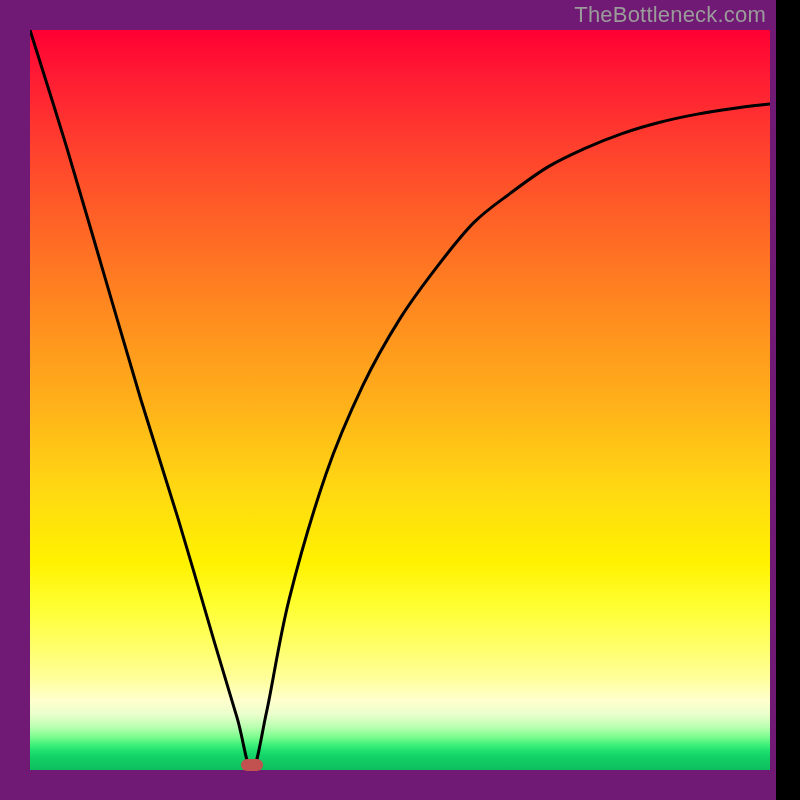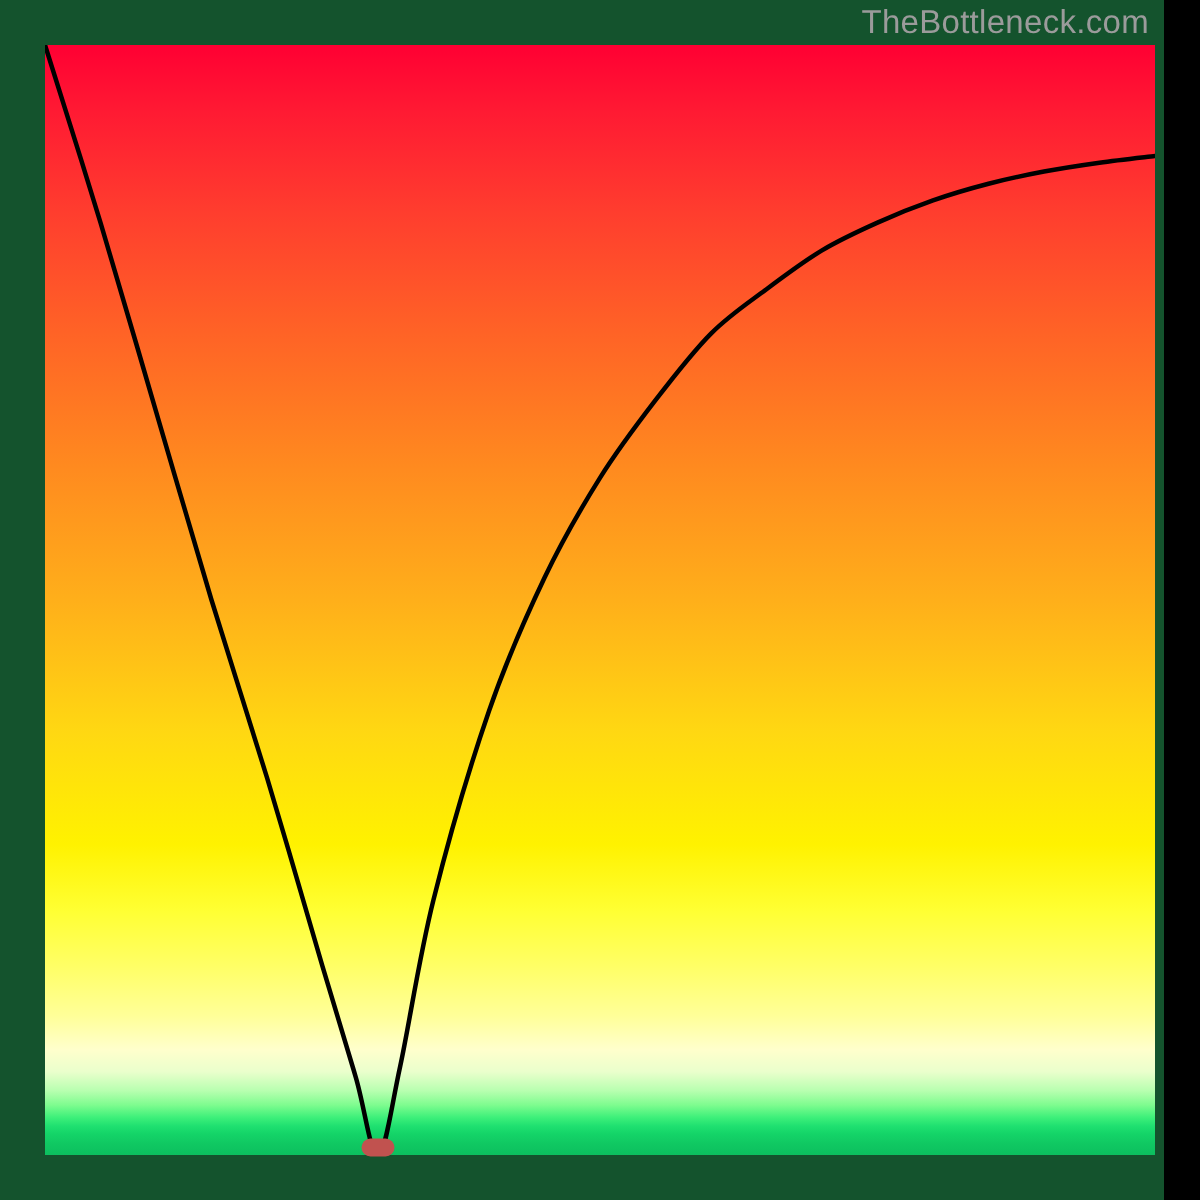--- a/index.html
+++ b/index.html
@@ -8,21 +8,21 @@
     width: 800px;
     height: 800px;
     overflow: hidden;
     background: #000;
     font-family: Arial, Helvetica, sans-serif;
   }
   .frame {
     position: relative;
     width: 776px;
     height: 800px;
-    background: #14532d;
+    background: #701a75;
   }
   .plot {
     position: absolute;
     left: 30px;
     top: 30px;
     width: 740px;
     height: 740px;
     
     background:
       linear-gradient(to bottom,

